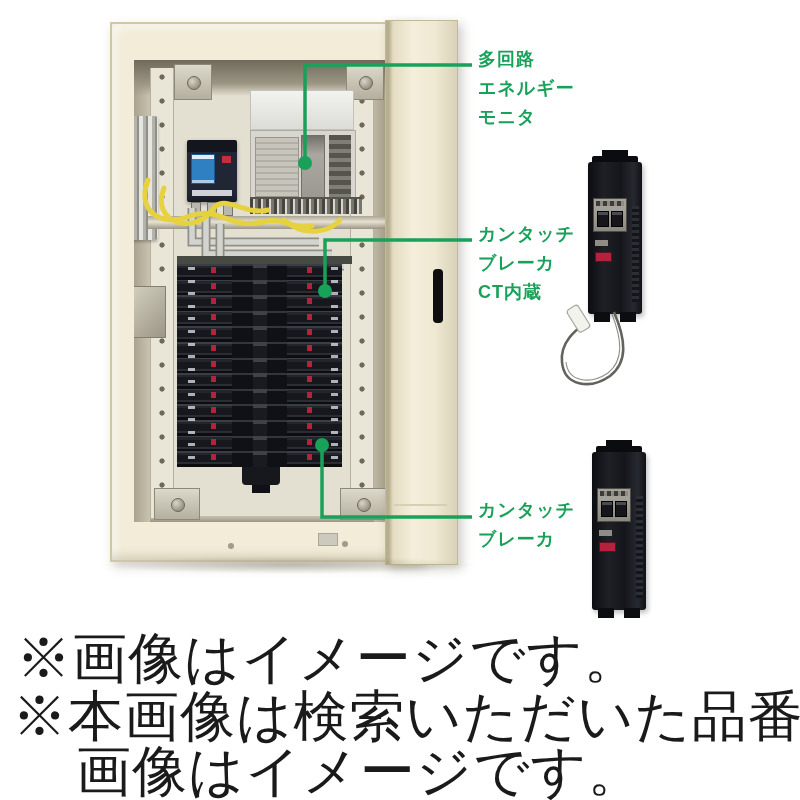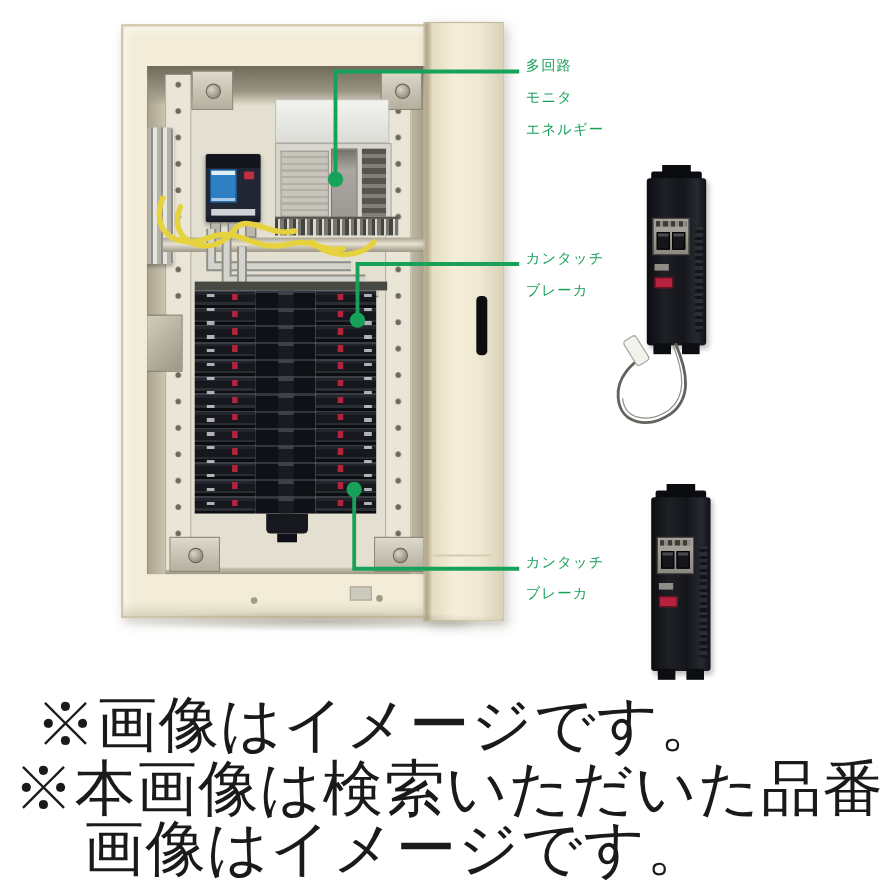--- a/index.html
+++ b/index.html
@@ -101,22 +101,22 @@
         box-shadow:4px 4px 10px rgba(90,85,60,.3);}
   .door::after{content:"";position:absolute;left:8px;right:10px;bottom:58px;height:2px;background:#d6cfb4;}
   .door-latch{position:absolute;left:47px;top:248px;width:10px;height:54px;background:#0e0e10;border-radius:4px;}
   .floor-shadow{position:absolute;left:100px;top:556px;width:380px;height:18px;
         background:radial-gradient(ellipse at 50% 50%,rgba(115,108,85,.35),rgba(115,108,85,0) 70%);}
 
   
   .overlay{position:absolute;left:0;top:0;pointer-events:none;}
   .overlay polyline{fill:none;stroke:var(--annotation-green);stroke-width:3.5;}
   .overlay circle{fill:var(--annotation-green);}
-  .callout-label{position:absolute;color:var(--annotation-green);font-size:13px;line-height:29px;
-        font-weight:400;letter-spacing:1px;white-space:nowrap;}
+  .callout-label{position:absolute;color:var(--annotation-green);font-size:18px;line-height:29px;
+        font-weight:700;letter-spacing:1px;white-space:nowrap;}
 
   
   .sb{position:absolute;width:54px;}
   .sb .body{position:absolute;left:0;top:0;right:0;bottom:0;border-radius:3px;
       background:linear-gradient(90deg,#0c0d11 0%,#1e2026 30%,#15161b 60%,#262930 85%,#101116 100%);
       box-shadow:2px 3px 5px rgba(0,0,0,.25);}
   .sb .cap{position:absolute;left:4px;top:-6px;right:4px;height:14px;background:#0b0c10;border-radius:2px 2px 0 0;}
   .sb .cap2{position:absolute;left:14px;top:-12px;width:26px;height:8px;background:#0b0c10;}
   .sb .plate{position:absolute;left:5px;top:36px;width:34px;height:34px;border:1px solid #4e4c45;box-sizing:border-box;
       background:linear-gradient(180deg,#a3a199 0 30%,#8b897f);}
@@ -204,26 +204,27 @@
     <polyline points="472,65 305,65 305,160"></polyline>
     <circle cx="305" cy="163" r="7"></circle>
     <polyline points="472,240 325,240 325,288"></polyline>
     <circle cx="325" cy="291" r="7"></circle>
     <polyline points="472,517 322,517 322,448"></polyline>
     <circle cx="322" cy="445" r="7"></circle>
   </svg>
 
   <div class="callout-label" style="left:478px;top:45px">
     <div>多回路</div>
+    <div>エネルギー</div>
     <div>モニタ</div>
-    <div>エネルギー</div>
   </div>
   <div class="callout-label" style="left:478px;top:220px">
     <div>カンタッチ</div>
     <div>ブレーカ</div>
+    <div>CT内蔵</div>
   </div>
   <div class="callout-label" style="left:478px;top:496px">
     <div>カンタッチ</div>
     <div>ブレーカ</div>
   </div>
 
   <div class="sb" style="left:588px;top:162px;height:152px">
     <div class="cap2"></div>
     <div class="cap"></div>
     <div class="body"></div>
@@ -252,18 +253,18 @@
       <div class="term t2"></div>
     </div>
     <div class="amp"></div>
     <div class="red"></div>
     <div class="ridges"></div>
     <div class="foot f1"></div>
     <div class="foot f2"></div>
   </div>
 
   <div>
-    <div class="dline" style="left:32px;top:630px">※画像はイメージです。</div>
+    <div class="dline" style="left:16px;top:630px">※画像はイメージです。</div>
     <div class="dline" style="left:12px;top:688px">※本画像は検索いただいた品番と</div>
     <div class="dline" style="left:76px;top:743px">画像はイメージです。</div>
   </div>
 
 </div>
 
 </body></html>

